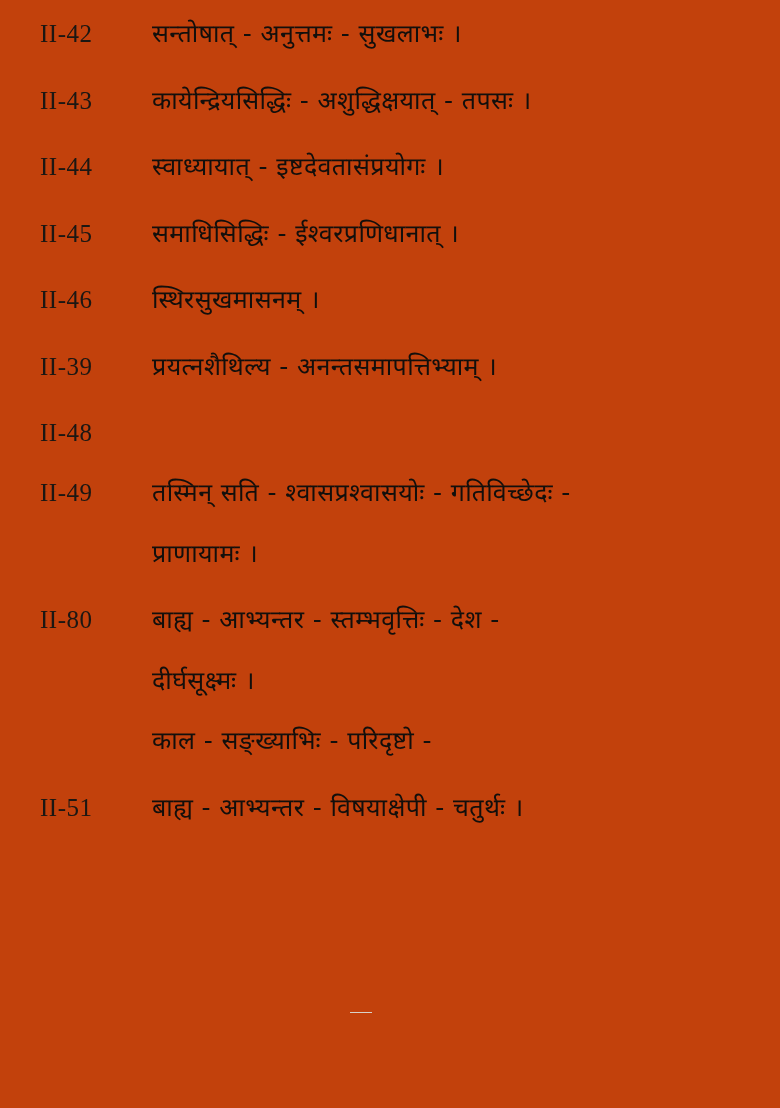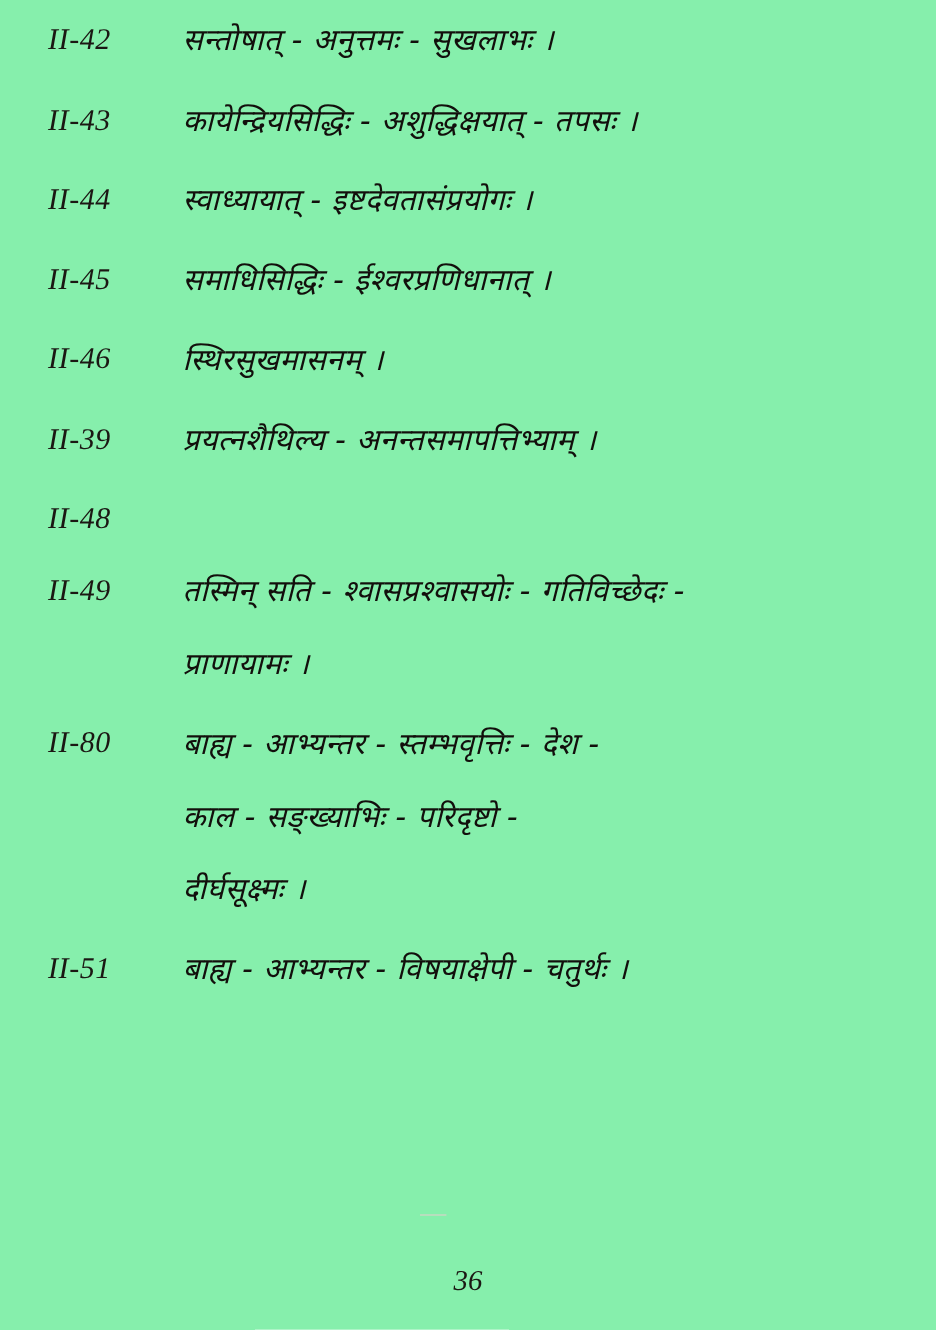--- a/index.html
+++ b/index.html
@@ -14,22 +14,21 @@
     font-family: "Liberation Serif", "DejaVu Serif", serif;
     color: #16130f;
     overflow: hidden;
   }
   .page {
     position: relative;
     width: 780px;
     height: 1108px;
     box-sizing: border-box;
     padding: 14px 40px 0 40px;
-    background: #86efac;
-    font-style: italic;
+    background: #c2410c;
   }
   .verse-list {
     margin: 0;
     padding: 0;
     list-style: none;
   }
   .verse {
     display: flex;
     align-items: flex-start;
     margin-bottom: 26px;
@@ -137,29 +136,28 @@
       <div class="verse-body">
         <div class="verse-line">तस्मिन् सति - श्वासप्रश्वासयोः - गतिविच्छेदः -</div>
         <div class="verse-line">प्राणायामः ।</div>
       </div>
     </li>
 
     <li class="verse tight">
       <div class="verse-number">II-80</div>
       <div class="verse-body">
         <div class="verse-line">बाह्य - आभ्यन्तर - स्तम्भवृत्तिः - देश -</div>
+        <div class="verse-line">दीर्घसूक्ष्मः ।</div>
         <div class="verse-line">काल - सङ्ख्याभिः - परिदृष्टो -</div>
-        <div class="verse-line">दीर्घसूक्ष्मः ।</div>
       </div>
     </li>
 
     <li class="verse">
       <div class="verse-number">II-51</div>
       <div class="verse-body">
         <div class="verse-line">बाह्य - आभ्यन्तर - विषयाक्षेपी - चतुर्थः ।</div>
       </div>
     </li>
 
   </ul>
 
   <div class="footer-rule"></div>
-  <div class="page-number">36</div>
 </div>
 
 </body></html>

